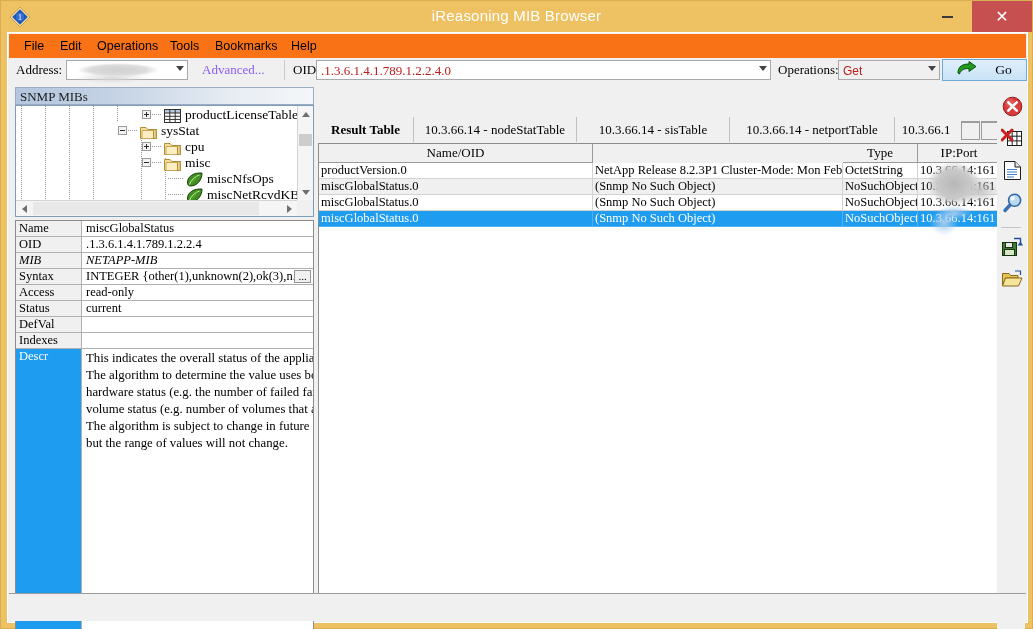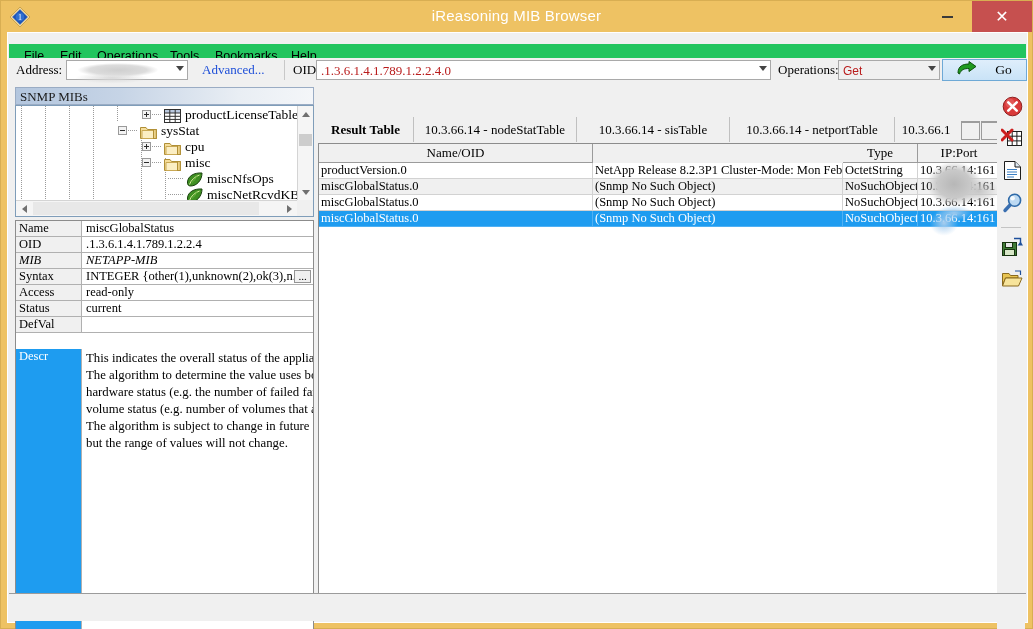--- a/index.html
+++ b/index.html
@@ -43,22 +43,22 @@
   .glyph-close{color:#fff;font-family:"Liberation Sans",sans-serif;font-size:16px;line-height:1;}
   
   .client{
     position:absolute;left:6px;top:31px;width:1021px;height:591px;
     background:#f0f0f0;
     box-sizing:border-box;
     border:1px solid #ffffff;
   }
   
   .menubar{
-    position:absolute;left:1px;top:11px;width:1017px;height:24px;
-    background:#22c55e;
+    position:absolute;left:1px;top:1px;width:1017px;height:24px;
+    background:#f97316;
     border-bottom:1px solid #d6d6d6;
   }
   .menu-item{
     position:absolute;top:3px;height:18px;line-height:18px;
     font-family:"Liberation Sans", sans-serif;font-size:12.5px;
     padding:0 7px;color:#000;cursor:default;
   }
   
   .addrbar{
     position:absolute;left:1px;top:25px;width:1017px;height:26px;
@@ -80,21 +80,21 @@
   }
   .blur-addr{
     position:absolute;left:5px;top:1px;width:112px;height:22px;
     background:
       radial-gradient(ellipse 52px 9px at 46px 8px, #cfcfcf 0%, #dcdcdc 55%, rgba(230,230,230,0) 78%),
       radial-gradient(ellipse 46px 7px at 40px 16px, #d9d9d9 0%, rgba(235,235,235,0) 80%);
     pointer-events:none;
   }
   .advanced-btn{
     position:absolute;font-family:"Liberation Serif",serif;font-size:13px;
-    color:#1d4ed8;cursor:default;
+    color:#8b5cf6;cursor:default;
   }
   .sep-v{position:absolute;width:1px;background:#c8c8c8;}
   .go-btn{
     position:absolute;box-sizing:border-box;
     background:linear-gradient(to bottom,#dfeefb 0%,#c9e3f7 100%);
     border:1px solid #6ea9d6;
     display:flex;align-items:center;justify-content:center;gap:18px;
     cursor:default;
   }
   .go-btn .gotxt{font-family:"Liberation Serif",serif;font-size:13.5px;}
@@ -483,20 +483,24 @@
         <div class="prow" style="top:64px;">
           <div class="pname">Access</div>
           <div class="pval">read-only</div>
         </div>
         <div class="prow" style="top:80px;">
           <div class="pname">Status</div>
           <div class="pval">current</div>
         </div>
         <div class="prow" style="top:96px;">
           <div class="pname">DefVal</div>
+          <div class="pval"></div>
+        </div>
+        <div class="prow" style="top:112px;">
+          <div class="pname">Indexes</div>
           <div class="pval"></div>
         </div>
 
         <div class="prow" style="top:128px;height:282px;">
           <div class="descr-name">Descr</div>
           <div class="descr-val">
             <div> This indicates the overall status of the appliance.</div>
             <div>The algorithm to determine the value uses both</div>
             <div>hardware status (e.g. the number of failed fans) a</div>
             <div>volume status (e.g. number of volumes that are f</div>

